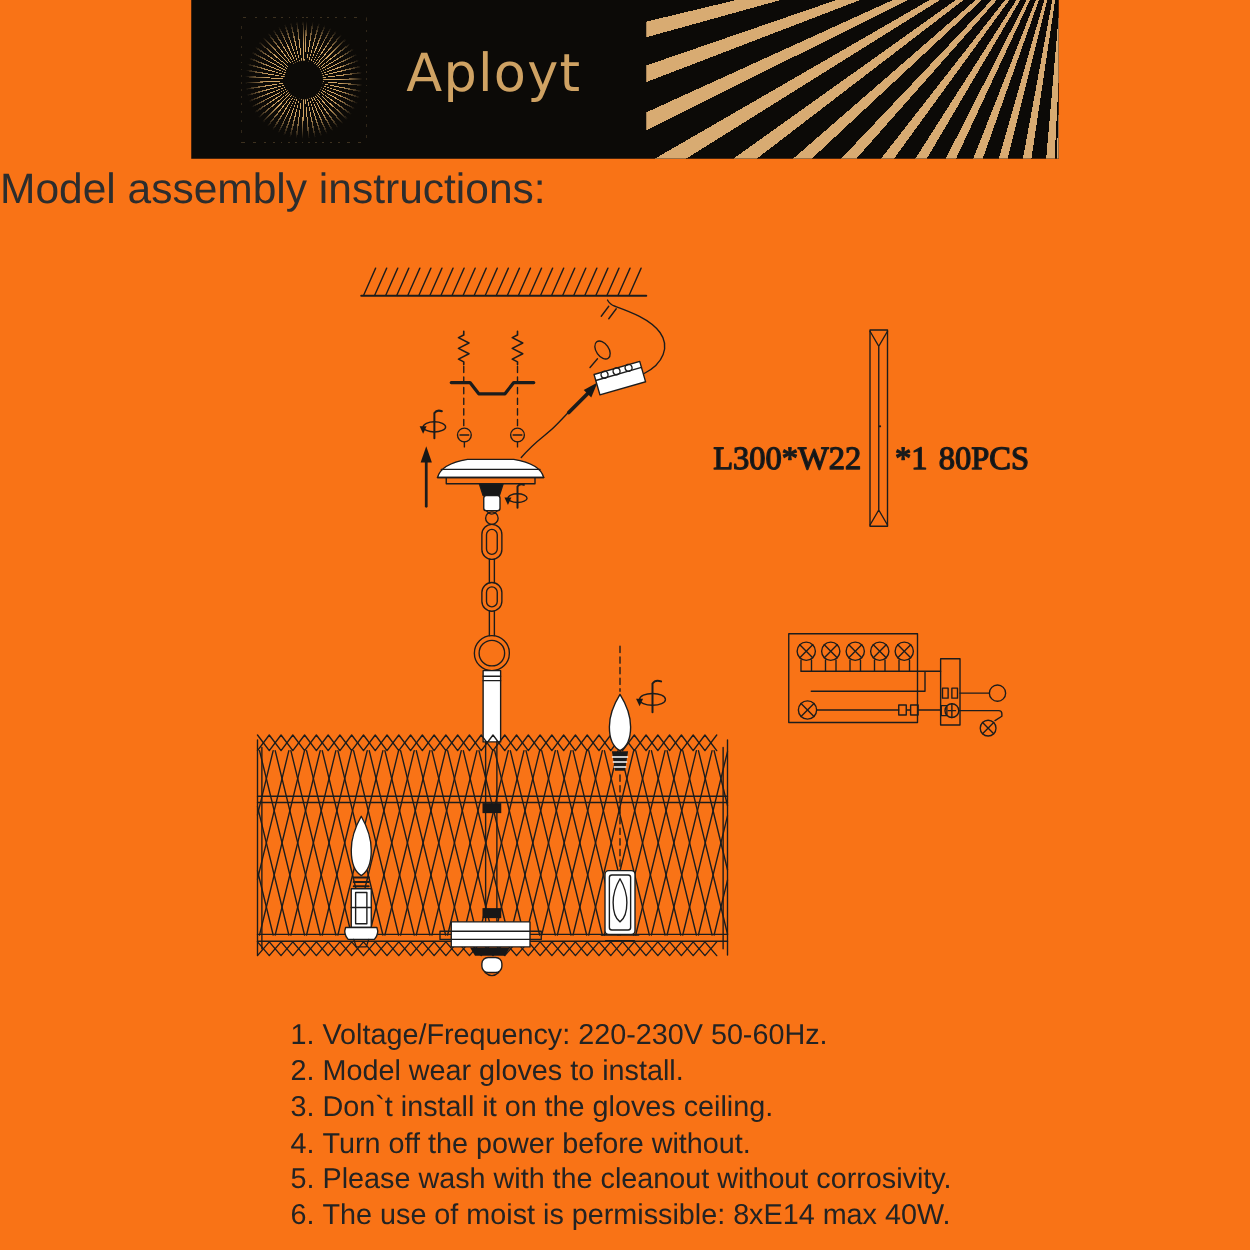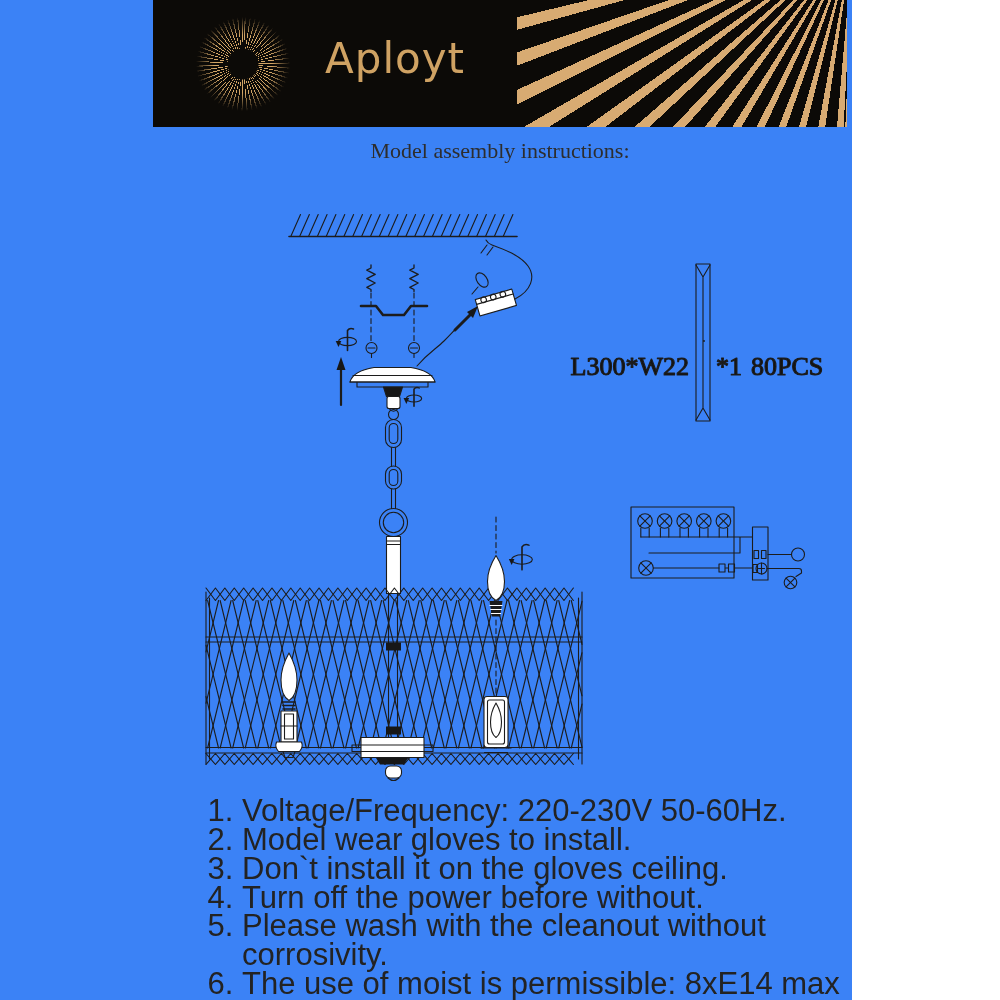--- a/index.html
+++ b/index.html
@@ -1,37 +1,37 @@
 <!DOCTYPE html>
 <html><head>
 <meta charset="utf-8">
 <style>
   html,body{margin:0;padding:0;background:#ffffff;}
-  .page{position:relative;width:852px;height:1000px;background:#3b82f6;overflow:hidden;
+  .page{position:relative;width:1000px;height:1000px;background:#f97316;overflow:hidden;
         font-family:"Liberation Sans",sans-serif;color:#232323;}
   
   .banner{position:absolute;left:153px;top:0;width:694px;height:127px;background:#0c0a07;overflow:hidden;}
   .sunburst{position:absolute;left:40px;top:14px;width:100px;height:100px;
     background:
       radial-gradient(circle at 50% 50%, rgba(12,10,7,0) 0 29px, #0c0a07 47px),
       radial-gradient(circle at 50% 50%, #0c0a07 0 15px, rgba(12,10,7,0) 16px),
       repeating-conic-gradient(from 2deg, #d2a566 0deg 1.6deg, rgba(12,10,7,0) 1.6deg 6.15deg);}
   .brand{position:absolute;left:172px;top:34px;font-size:42px;letter-spacing:1px;color:#cfa263;
          font-family:"DejaVu Sans",sans-serif;font-weight:400;}
   .corner-rays{position:absolute;right:0;top:0;width:330px;height:127px;
     background:repeating-conic-gradient(from 183deg at 102% -50%, #d8ab72 0deg 2deg, rgba(216,171,114,0) 2deg 5.5deg);}
   
-  .title-block{position:absolute;left:0;top:136px;width:1000px;text-align:center;
-               font-size:22px;line-height:30px;color:#2d2d2d;font-family:Liberation Serif, serif;}
+  .title-block{position:absolute;left:0;top:136px;width:1000px;
+               font-size:34px;line-height:30px;color:#2d2d2d;}
   
   .diagram{position:absolute;left:0;top:200px;}
   .cadtext{font-family:"Liberation Serif",serif;font-size:26px;fill:#131313;}
   
-  .instructions{position:absolute;left:196px;top:797px;margin:0;padding-left:46px;
-                list-style:decimal;font-size:31px;color:#232323;}
+  .instructions{position:absolute;left:196px;top:797px;margin:16px;padding-left:46px;
+                list-style:decimal;font-size:23px;color:#232323;}
   .instructions li{line-height:28.85px;}
 </style>
 </head>
 <body>
 
 <div class="page">
 
   <div class="banner">
     <div class="sunburst"></div>
     <div class="brand">Aployt</div>

